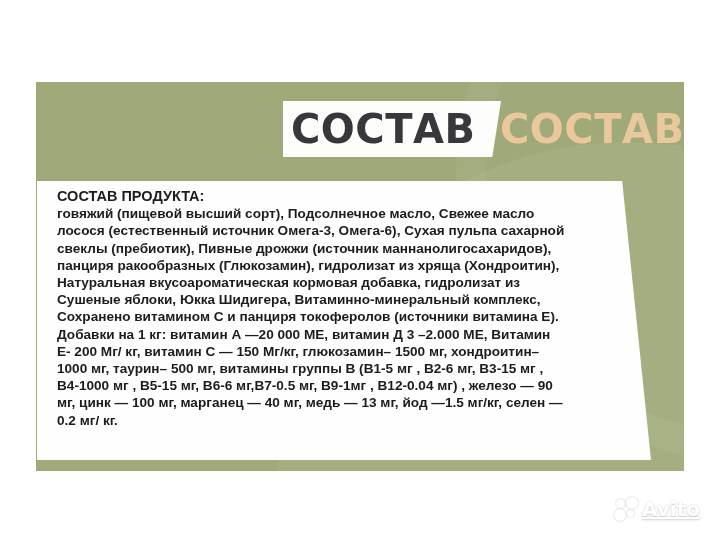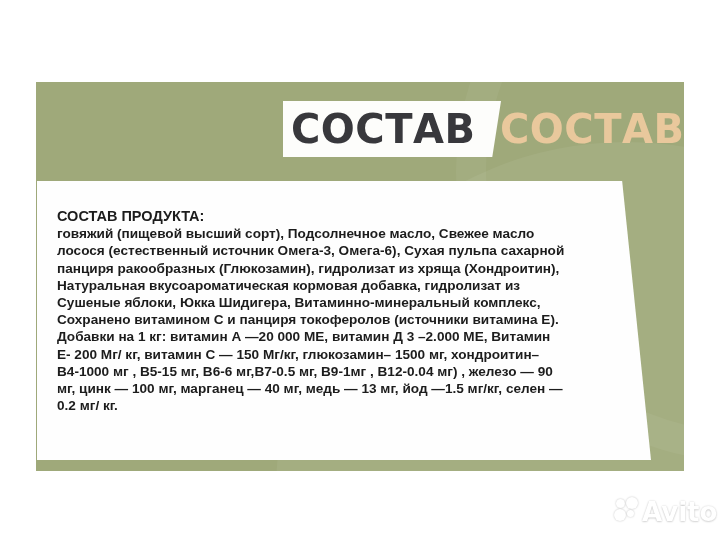--- a/index.html
+++ b/index.html
@@ -90,38 +90,38 @@
       width: 580px;
       font-family: "Liberation Sans", sans-serif;
       font-weight: bold;
       font-size: 13.6px;
       line-height: 17.2px;
       color: #1c1c1c;
     }
     .content-text .heading {
       display: block;
       font-size: 14.5px;
-      margin-top: 20px;
     }
     .content-text .line {
       display: block;
       white-space: nowrap;
     }
     .watermark {
       position: absolute;
       left: 614px;
       top: 497px;
       display: flex;
       align-items: flex-start;
       gap: 2px;
       font-family: "DejaVu Sans", sans-serif;
       font-weight: bold;
-      font-size: 26px;
+      font-size: 20px;
       color: #ffffff;
       text-shadow: 0 0 2px rgba(0,0,0,0.18), 0 1px 2px rgba(0,0,0,0.12);
+      text-decoration: underline;
     }
     .avito-dots {
       position: relative;
       width: 26px;
       height: 24px;
     }
     .avito-dots span {
       position: absolute;
       border-radius: 50%;
       background: #ffffff;
@@ -143,26 +143,28 @@
 
   <div class="title-box"></div>
   <div class="title-main">СОСТАВ</div>
   <div class="title-accent">СОСТАВ</div>
 
   <div class="content-box"></div>
   <div class="content-text">
     <span class="heading">СОСТАВ ПРОДУКТА:</span>
     <span class="line">говяжий (пищевой высший сорт), Подсолнечное масло, Свежее масло</span>
     <span class="line">лосося (естественный источник Омега-3, Омега-6), Сухая пульпа сахарной</span>
+    <span class="line">свеклы (пребиотик), Пивные дрожжи (источник маннанолигосахаридов),</span>
     <span class="line">панциря ракообразных (Глюкозамин), гидролизат из хряща (Хондроитин),</span>
     <span class="line">Натуральная вкусоароматическая кормовая добавка, гидролизат из</span>
     <span class="line">Сушеные яблоки, Юкка Шидигера, Витаминно-минеральный комплекс,</span>
     <span class="line">Сохранено витамином С и панциря токоферолов (источники витамина Е).</span>
     <span class="line">Добавки на 1 кг: витамин А —20 000 МЕ, витамин Д 3 –2.000 МЕ, Витамин</span>
     <span class="line">Е- 200 Мг/ кг, витамин С — 150 Мг/кг, глюкозамин– 1500 мг, хондроитин–</span>
+    <span class="line">1000 мг, таурин– 500 мг, витамины группы В (В1-5 мг , В2-6 мг, В3-15 мг ,</span>
     <span class="line">В4-1000 мг , В5-15 мг, В6-6 мг,В7-0.5 мг, В9-1мг , В12-0.04 мг) , железо — 90</span>
     <span class="line">мг, цинк — 100 мг, марганец — 40 мг, медь — 13 мг, йод —1.5 мг/кг, селен —</span>
     <span class="line">0.2 мг/ кг.</span>
   </div>
 
   <div class="watermark">
     <div class="avito-dots">
       <span class="d1"></span>
         <span class="d2"></span>
         <span class="d3"></span>

